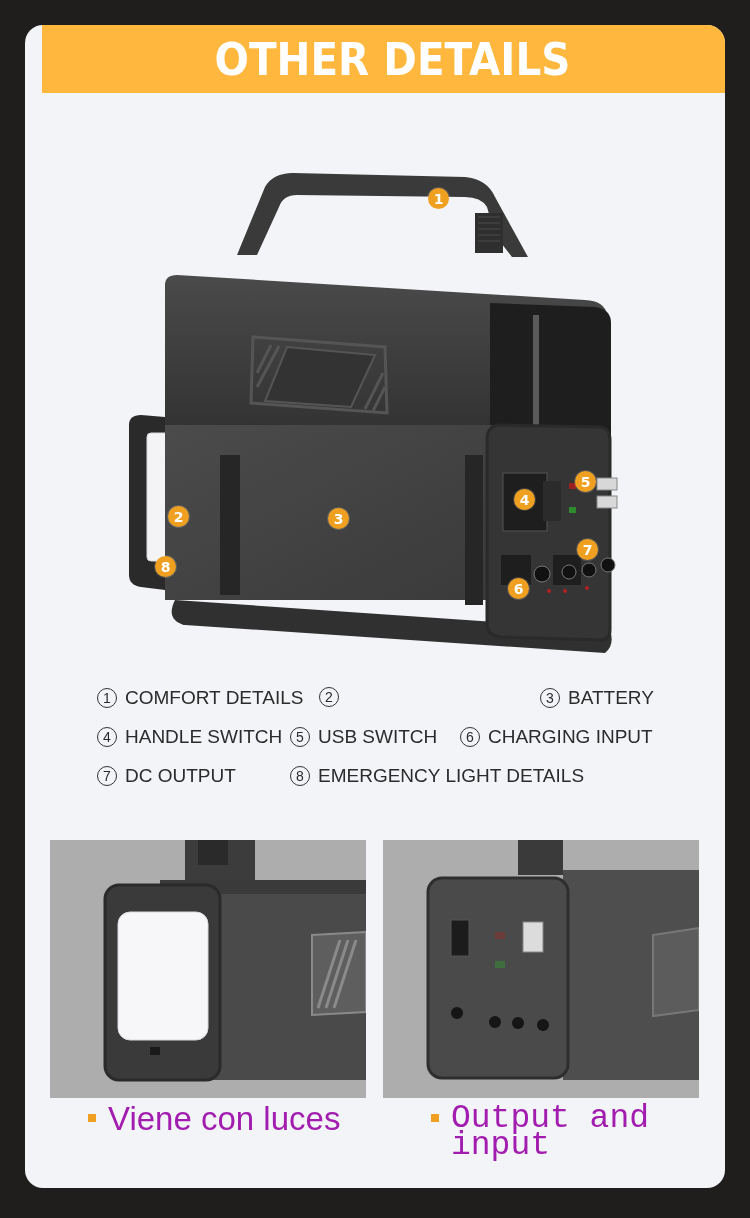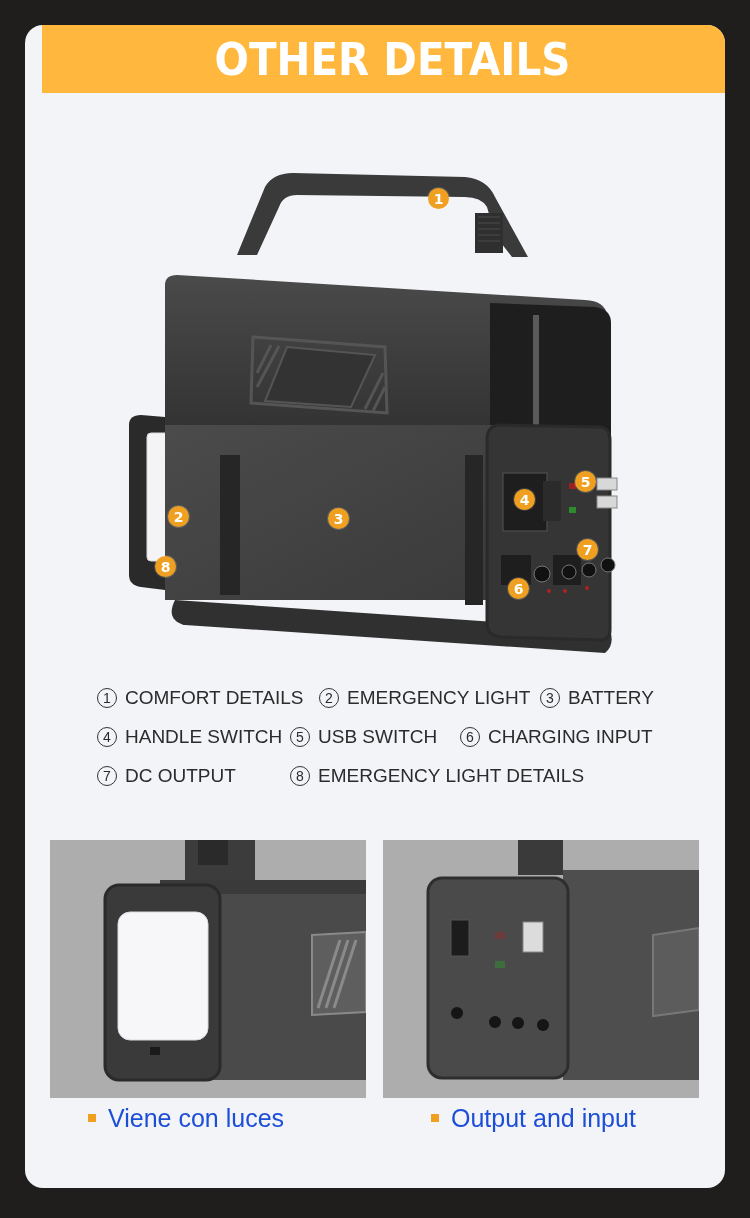--- a/index.html
+++ b/index.html
@@ -7,21 +7,21 @@
   .card{position:absolute;left:25px;top:25px;width:700px;height:1163px;background:#f2f4f7;border-radius:18px;overflow:hidden;}
   .header{position:absolute;left:0;top:0;width:700px;height:68px;background:#ffb83d;display:flex;align-items:center;justify-content:center;margin-left:17px;}
   .header h1{margin:0;color:#fff;font-family:"DejaVu Sans","Liberation Sans",sans-serif;font-weight:bold;font-size:44px;letter-spacing:0px;transform:scaleX(0.92);}
   .hero{position:absolute;left:0;top:100px;width:700px;height:560px;}
   .badge{position:absolute;width:21px;height:21px;border-radius:50%;background:#f0a020;color:#fff;font-size:14px;font-weight:bold;display:flex;align-items:center;justify-content:center;font-family:"DejaVu Sans",sans-serif;box-shadow:0 0 0 1px rgba(255,255,255,0.15);}
   .legend{position:absolute;left:72px;top:662px;width:600px;}
   .legend .row{position:relative;height:39px;}
   .legend .item{position:absolute;top:0;display:flex;align-items:center;color:#2b2b2b;font-size:19px;white-space:nowrap;}
   .legend .num{display:inline-flex;width:20px;height:20px;border:1.4px solid #333;border-radius:50%;align-items:center;justify-content:center;font-size:14px;margin-right:8px;box-sizing:border-box;}
   .photo{position:absolute;top:815px;width:316px;height:258px;background:#adadad;overflow:hidden;}
-  .caption{position:absolute;top:1080px;display:flex;align-items:flex-start;color:#1d4ed8;font-size:25px;line-height:27px;}
+  .caption{position:absolute;top:1080px;display:flex;align-items:flex-start;color:#a21caf;font-size:33px;line-height:27px;}
   .caption .bullet{width:8px;height:8px;background:#f0a020;margin-top:9px;margin-right:12px;flex:0 0 auto;}
 </style>
 </head>
 <body>
 
 <div class="card">
 
   <div class="header">
     <h1>OTHER DETAILS</h1>
   </div>
@@ -109,21 +109,20 @@
   </div>
 
   <div class="legend">
     <div class="row">
       <div class="item" style="left:0;">
         <span class="num">1</span>
         <span>COMFORT DETAILS</span>
       </div>
       <div class="item" style="left:222px;">
         <span class="num">2</span>
-        <span>EMERGENCY LIGHT</span>
       </div>
       <div class="item" style="left:443px;">
         <span class="num">3</span>
         <span>BATTERY</span>
       </div>
     </div>
     <div class="row">
       <div class="item" style="left:0;">
         <span class="num">4</span>
         <span>HANDLE SWITCH</span>
@@ -182,20 +181,20 @@
       <rect x="68" y="80" width="18" height="36" fill="#1c1c1c" stroke="#555"></rect>
       <rect x="112" y="92" width="10" height="7" fill="#6e3b3b"></rect>
       <rect x="112" y="121" width="10" height="7" fill="#3e6d3e"></rect>
       <rect x="140" y="82" width="20" height="30" fill="#dcdcdc" stroke="#888"></rect>
       <circle cx="74" cy="173" r="6" fill="#151515"></circle>
       <circle cx="112" cy="182" r="6" fill="#151515"></circle>
       <circle cx="135" cy="183" r="6" fill="#151515"></circle>
       <circle cx="160" cy="185" r="6" fill="#151515"></circle>
     </svg>
   </div>
-  <div class="caption" style="left:406px;">
+  <div class="caption" style="left:406px;font-family:Liberation Mono, monospace;">
     <span class="bullet"></span>
     <div>
       <div>Output and input</div>
     </div>
   </div>
 
 </div>
 
 </body></html>

